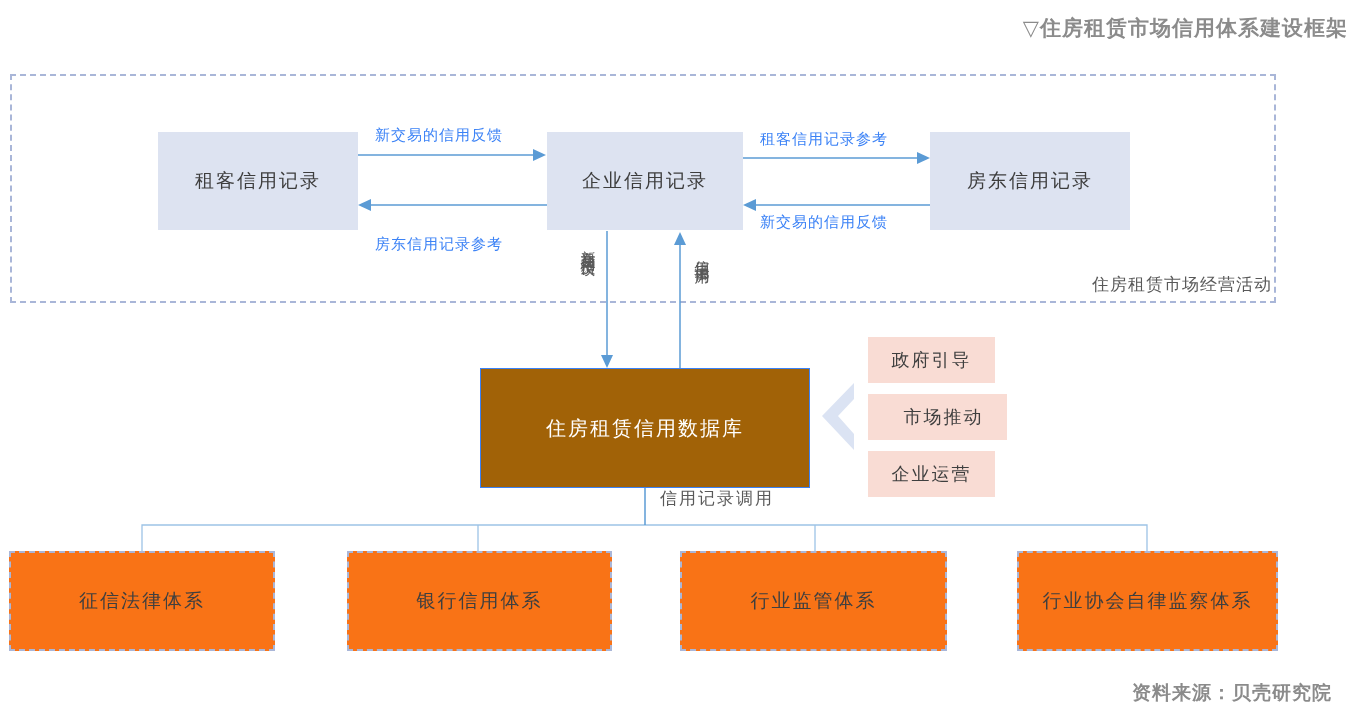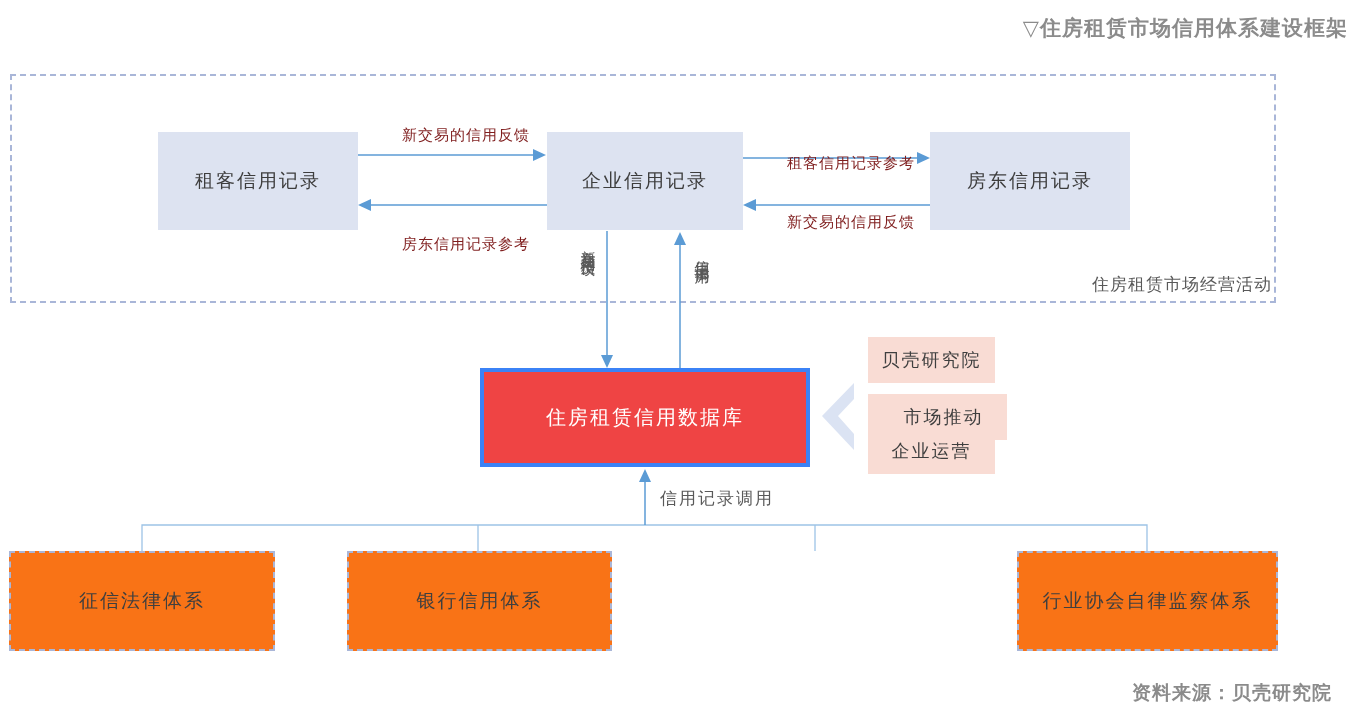--- a/index.html
+++ b/index.html
@@ -22,38 +22,38 @@
   }
   .box{
     position:absolute;display:flex;align-items:center;justify-content:center;
     box-sizing:border-box;font-size:19px;color:#3d3d3d;letter-spacing:2px;text-align:center;
   }
   .blue{background:#dde3f1;}
   .tenant{left:158px;top:132px;width:200px;height:98px;}
   .enterprise{left:547px;top:132px;width:196px;height:98px;}
   .landlord{left:930px;top:132px;width:200px;height:98px;font-family:Liberation Serif, serif;}
   .arrow-label{
-    position:absolute;font-size:15px;color:#7f1d1d;letter-spacing:1px;text-align:right;font-family:Liberation Mono, monospace;
+    position:absolute;font-size:15px;color:#3b82f6;letter-spacing:1px;text-align:left;font-family:Liberation Mono, monospace;
   }
   .v-label{
     position:absolute;font-size:15px;color:#595959;
     writing-mode:vertical-rl;text-orientation:upright;letter-spacing:2px;
   }
   .db{
-    position:absolute;left:480px;top:368px;width:330px;height:99px;
-    background:#ef4444;border:4px solid #3b82f6;box-sizing:border-box;
+    position:absolute;left:480px;top:368px;width:330px;height:120px;
+    background:#a16207;border:1px solid #3b82f6;box-sizing:border-box;
     display:flex;align-items:center;justify-content:center;
     color:#ffffff;font-size:20px;letter-spacing:2px;
   }
   .pink{
     position:absolute;left:868px;width:127px;height:46px;background:#f9dcd4;
     display:flex;align-items:center;justify-content:center;
     font-size:18px;color:#3f3f3f;letter-spacing:2px;
   }
-  .pink.p0{top:337px;} .pink.p1{top:394px;padding-left:12px;} .pink.p2{top:428px;}
+  .pink.p0{top:337px;} .pink.p1{top:394px;padding-left:12px;} .pink.p2{top:451px;}
   .bottom-label{
     position:absolute;left:660px;top:487px;font-size:17px;color:#595959;letter-spacing:2px;
   }
   .dash-box{
     position:absolute;top:551px;height:100px;border:2px dashed #a9b6d8;
     box-sizing:border-box;display:flex;align-items:center;justify-content:center;
     font-size:19px;color:#3f3f3f;letter-spacing:2px;background:#f97316;
   }
   .b0{left:9px;width:266px;} .b1{left:347px;width:265px;}
   .b2{left:680px;width:267px;} .b3{left:1017px;width:261px;}
@@ -118,33 +118,34 @@
   </svg>
 
   <div class="zone-label">住房租赁市场经营活动</div>
 
   <div class="box blue tenant">租客信用记录</div>
   <div class="box blue enterprise">企业信用记录</div>
   <div class="box blue landlord">房东信用记录</div>
 
   <div class="arrow-label" style="left:375px;top:126px;width:155px;">新交易的信用反馈</div>
   <div class="arrow-label" style="left:375px;top:214px;width:155px;margin-top:21px;">房东信用记录参考</div>
-  <div class="arrow-label" style="left:760px;top:130px;width:155px;margin-top:24px;">租客信用记录参考</div>
+  <div class="arrow-label" style="left:760px;top:130px;width:155px;">租客信用记录参考</div>
   <div class="arrow-label" style="left:760px;top:213px;width:155px;">新交易的信用反馈</div>
 
   <div class="v-label" style="left:578px;top:238px;height:130px;">新交易信用反馈</div>
   <div class="v-label" style="left:692px;top:248px;height:118px;">信用记录调用</div>
 
   <div class="db">住房租赁信用数据库</div>
 
-  <div class="pink p0">贝壳研究院</div>
+  <div class="pink p0">政府引导</div>
   <div class="pink p1">市场推动</div>
   <div class="pink p2">企业运营</div>
 
   <div class="bottom-label">信用记录调用</div>
 
   <div class="dash-box b0">征信法律体系</div>
   <div class="dash-box b1">银行信用体系</div>
+  <div class="dash-box b2">行业监管体系</div>
   <div class="dash-box b3">行业协会自律监察体系</div>
 
   <div class="source">资料来源：贝壳研究院</div>
 
 </div>
 
 </body></html>

